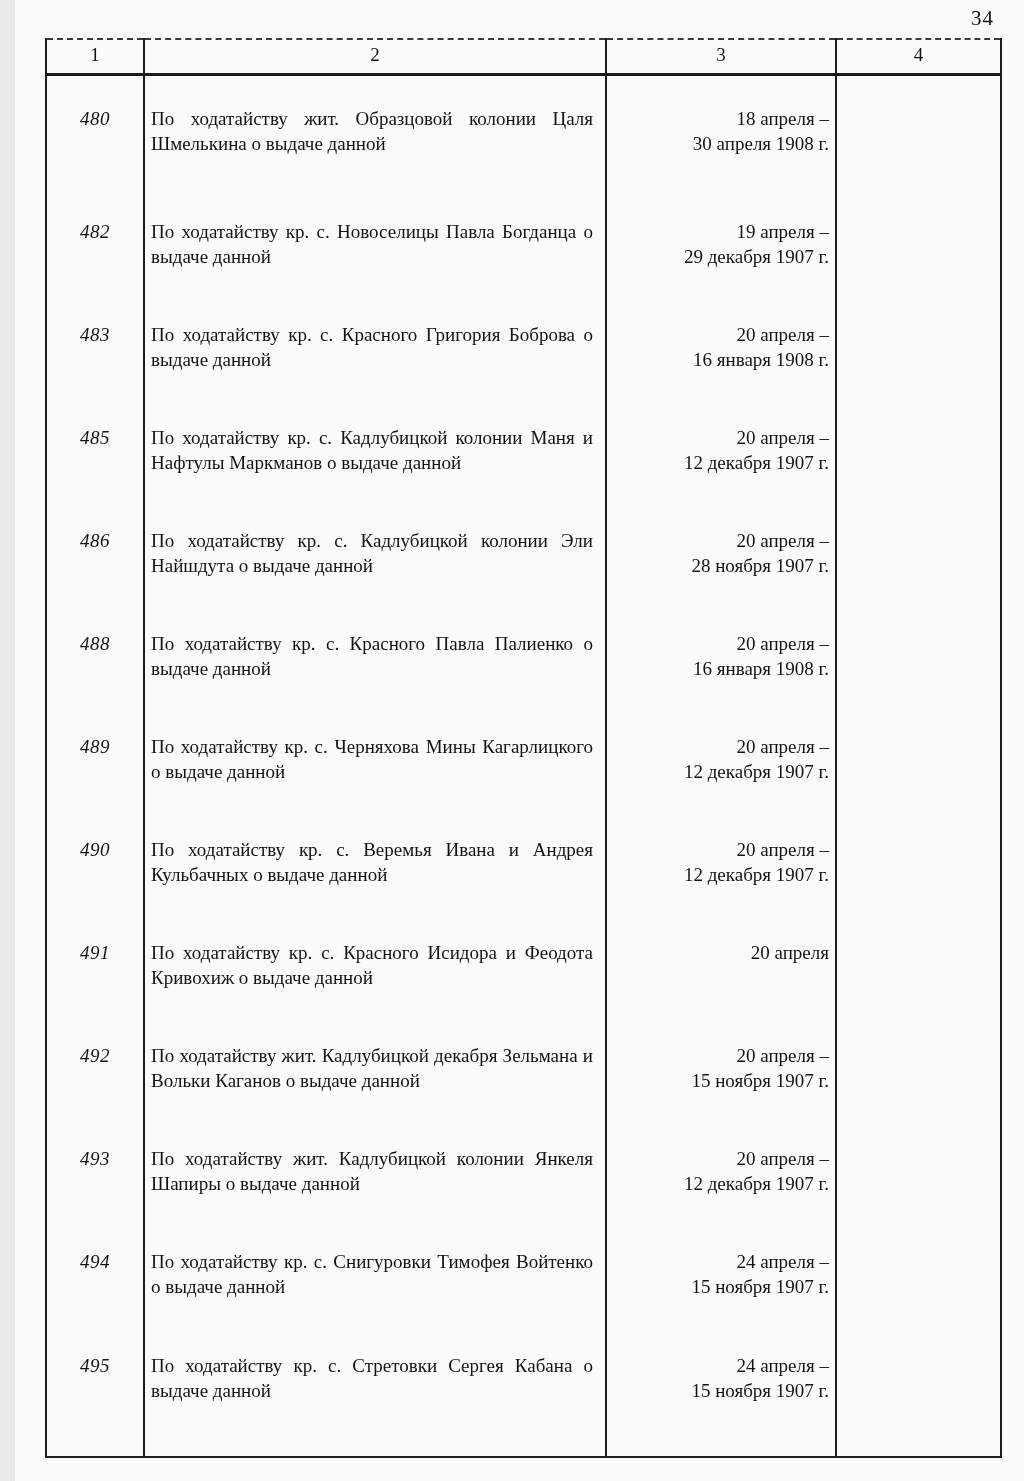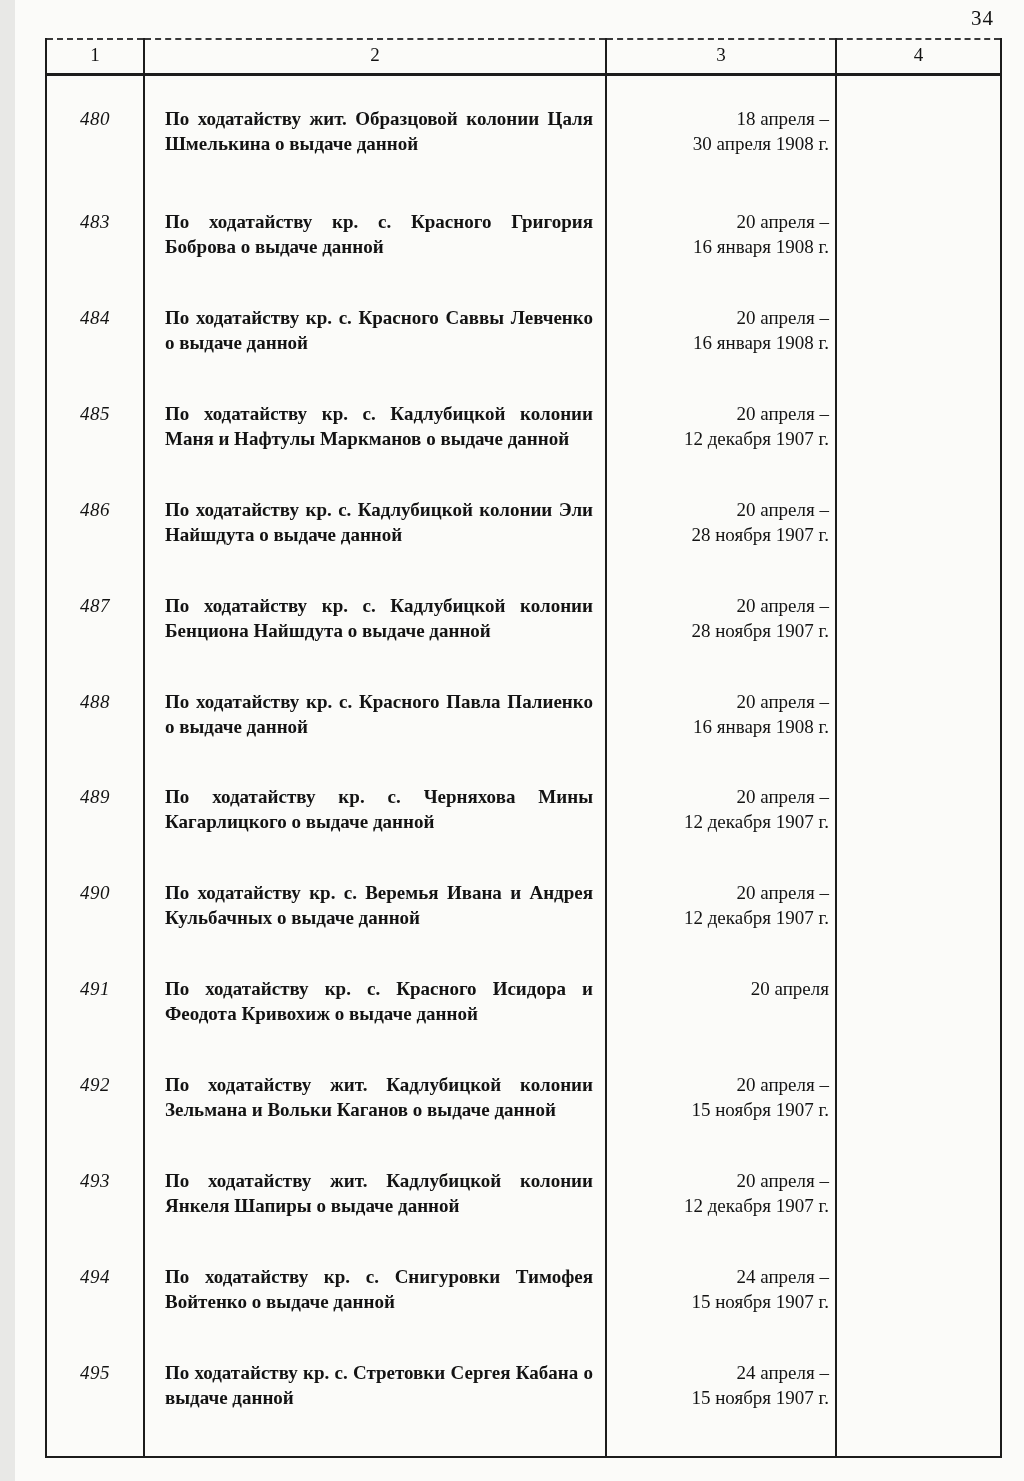--- a/index.html
+++ b/index.html
@@ -62,23 +62,22 @@
   .doc-table tbody tr:first-child td {
     padding-top: 30px;
   }
   td.col-num {
     text-align: center;
     letter-spacing: 0.5px;
     font-style: italic;
   }
   td.col-desc {
     text-align: justify;
-    padding-left: 20px;
+    padding-left: 6px;
     padding-right: 12px;
-    font-weight: bold;
   }
   td.col-dates {
     text-align: right;
     padding-left: 6px;
     padding-right: 6px;
   }
   td.col-notes {
   }
 </style>
 </head>
@@ -106,65 +105,56 @@
     <tr>
           <td class="col-num">480</td>
           <td class="col-desc">По ходатайству жит. Образцовой колонии Цаля Шмелькина о выдаче данной</td>
           <td class="col-dates">
             <div>18 апреля –</div>
             <div>30 апреля 1908 г.</div>
           </td>
           <td class="col-notes"></td>
         </tr>
         <tr>
+          <td class="col-num">482</td>
+          <td class="col-desc">По ходатайству кр. с. Новоселицы Павла Богданца о выдаче данной</td>
+          <td class="col-dates">
+            <div>19 апреля –</div>
+            <div>29 декабря 1907 г.</div>
+          </td>
+          <td class="col-notes"></td>
+        </tr>
+        <tr>
           <td class="col-num">483</td>
           <td class="col-desc">По ходатайству кр. с. Красного Григория Боброва о выдаче данной</td>
           <td class="col-dates">
             <div>20 апреля –</div>
             <div>16 января 1908 г.</div>
           </td>
           <td class="col-notes"></td>
         </tr>
         <tr>
-          <td class="col-num">484</td>
-          <td class="col-desc">По ходатайству кр. с. Красного Саввы Левченко о выдаче данной</td>
-          <td class="col-dates">
-            <div>20 апреля –</div>
-            <div>16 января 1908 г.</div>
-          </td>
-          <td class="col-notes"></td>
-        </tr>
-        <tr>
           <td class="col-num">485</td>
           <td class="col-desc">По ходатайству кр. с. Кадлубицкой колонии Маня и Нафтулы Маркманов о выдаче данной</td>
           <td class="col-dates">
             <div>20 апреля –</div>
             <div>12 декабря 1907 г.</div>
           </td>
           <td class="col-notes"></td>
         </tr>
         <tr>
           <td class="col-num">486</td>
           <td class="col-desc">По ходатайству кр. с. Кадлубицкой колонии Эли Найшдута о выдаче данной</td>
           <td class="col-dates">
             <div>20 апреля –</div>
             <div>28 ноября 1907 г.</div>
           </td>
           <td class="col-notes"></td>
         </tr>
         <tr>
-          <td class="col-num">487</td>
-          <td class="col-desc">По ходатайству кр. с. Кадлубицкой колонии Бенциона Найшдута о выдаче данной</td>
-          <td class="col-dates">
-            <div>20 апреля –</div>
-            <div>28 ноября 1907 г.</div>
-          </td>
-          <td class="col-notes"></td>
-        </tr>
-        <tr>
           <td class="col-num">488</td>
           <td class="col-desc">По ходатайству кр. с. Красного Павла Палиенко о выдаче данной</td>
           <td class="col-dates">
             <div>20 апреля –</div>
             <div>16 января 1908 г.</div>
           </td>
           <td class="col-notes"></td>
         </tr>
         <tr>
           <td class="col-num">489</td>
@@ -188,21 +178,21 @@
           <td class="col-num">491</td>
           <td class="col-desc">По ходатайству кр. с. Красного Исидора и Феодота Кривохиж о выдаче данной</td>
           <td class="col-dates">
             <div>20 апреля</div>
             <div></div>
           </td>
           <td class="col-notes"></td>
         </tr>
         <tr>
           <td class="col-num">492</td>
-          <td class="col-desc">По ходатайству жит. Кадлубицкой колонии Зельмана и Вольки Каганов о выдаче данной</td>
+          <td class="col-desc">По ходатайству жит. Кадлубицкой декабря Зельмана и Вольки Каганов о выдаче данной</td>
           <td class="col-dates">
             <div>20 апреля –</div>
             <div>15 ноября 1907 г.</div>
           </td>
           <td class="col-notes"></td>
         </tr>
         <tr>
           <td class="col-num">493</td>
           <td class="col-desc">По ходатайству жит. Кадлубицкой колонии Янкеля Шапиры о выдаче данной</td>
           <td class="col-dates">

